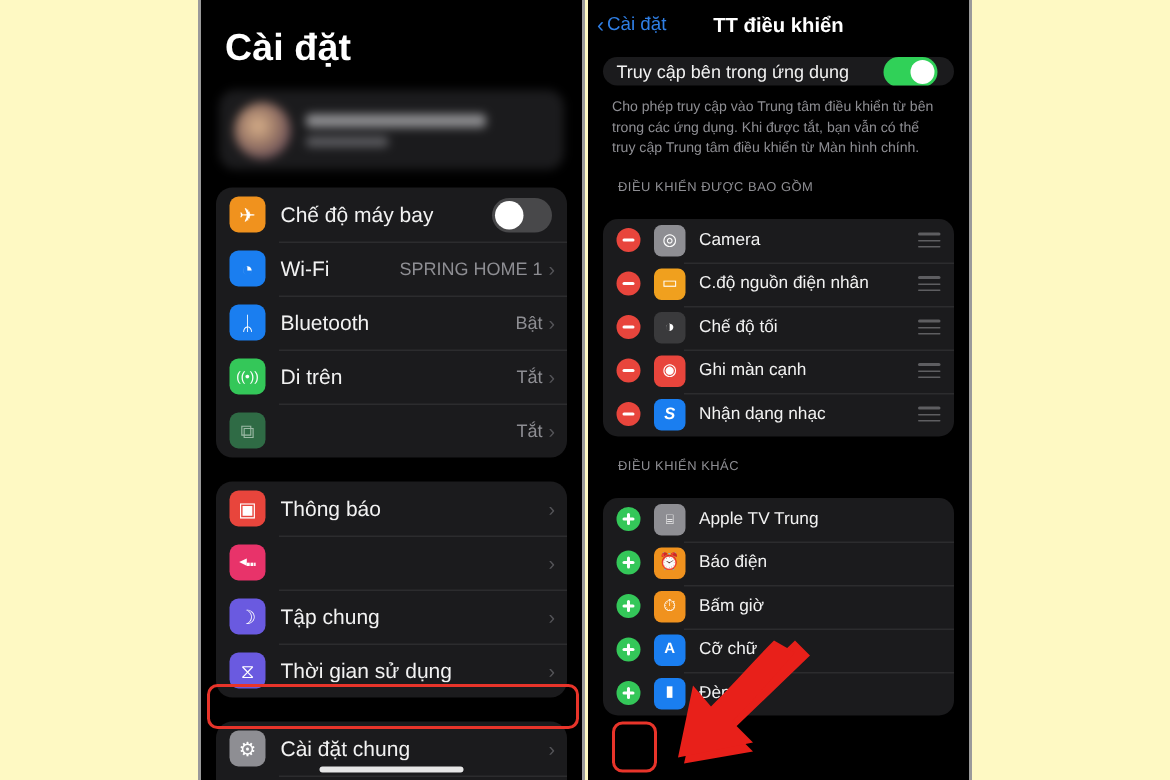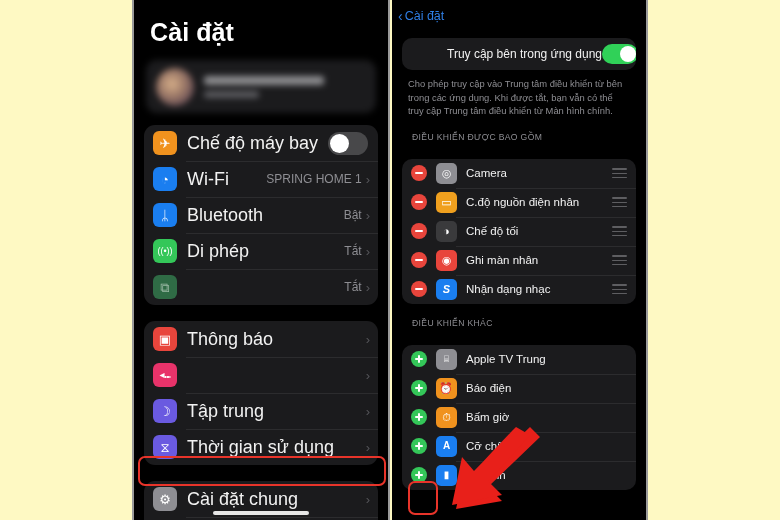--- a/index.html
+++ b/index.html
@@ -54,21 +54,21 @@
   .row + .row::before {
     content: ""; position: absolute; left: 42px; right: 0; top: 0;
     height: 1px; background: #2c2c2e;
   }
   .app-icon {
     width: 24px; height: 24px; border-radius: 6px; flex: none;
     display: flex; align-items: center; justify-content: center;
     color: #fff; font-size: 13px; line-height: 1;
   }
   .row-label {
-    margin-left: 10px; color: #f2f2f2; font-size: 18px;
+    margin-left: 10px; color: #f2f2f2; font-size: 14px;
     white-space: nowrap; overflow: hidden; text-overflow: ellipsis;
   }
   .row-label.dim { color: #6f6f72; }
   .row-right { margin-left: auto; display: flex; align-items: center; padding-right: 8px; }
   .row-value { color: #8e8e93; font-size: 12px; margin-right: 4px; white-space: nowrap; }
   .chev { color: #545458; font-size: 13px; line-height: 1; }
 
   .switch {
     width: 40px; height: 23px; border-radius: 12px;
     background: #48484a; position: relative; margin-right: 2px; flex: none;
@@ -115,21 +115,21 @@
   }
   .rrow {
     display: flex; align-items: center; height: 29px;
     padding: 0 9px; position: relative;
   }
   .rrow + .rrow::before {
     content: ""; position: absolute; left: 54px; right: 0; top: 0;
     height: 1px; background: #2c2c2e;
   }
   .rrow-label { color: #f2f2f2; font-size: 11.5px; margin-left: 9px; white-space: nowrap; }
-  .toggle-row { height: 32px; margin-left: 36px; }
+  .toggle-row { height: 19px; }
   .toggle-row .rrow-label { margin-left: 0; font-size: 12px; }
   .sw-sm { width: 36px; height: 20px; border-radius: 11px; margin-left: auto; }
   .sw-sm .knob { width: 16px; height: 16px; }
   .note {
     color: #8e8e93; font-size: 9.4px; line-height: 1.45;
     padding: 7px 17px 0 16px;
   }
   .sec-head {
     color: #8e8e93; font-size: 8.6px; letter-spacing: .35px;
     padding: 14px 0 5px 20px; text-transform: uppercase;
@@ -193,21 +193,21 @@
       <div class="row">
         <div class="app-icon" style="background:#1a7ef0">ᛦ</div>
         <div class="row-label">Bluetooth</div>
         <div class="row-right">
           <div class="row-value">Bật</div>
           <div class="chev">›</div>
         </div>
       </div>
       <div class="row">
         <div class="app-icon" style="background:#34c759;font-size:9px">((•))</div>
-        <div class="row-label">Di phép</div>
+        <div class="row-label">Di trên</div>
         <div class="row-right">
           <div class="row-value">Tắt</div>
           <div class="chev">›</div>
         </div>
       </div>
       <div class="row">
         <div class="app-icon" style="background:#2f6b45;color:#9ab8a4">⧉</div>
         <div class="row-right">
           <div class="row-value">Tắt</div>
           <div class="chev">›</div>
@@ -224,21 +224,21 @@
           </div>
       </div>
       <div class="row">
         <div class="app-icon" style="background:#e8336a;font-size:10px">◂⑉</div>
         <div class="row-right">
             <div class="chev">›</div>
           </div>
       </div>
       <div class="row">
         <div class="app-icon" style="background:#6a5ae0">☽</div>
-        <div class="row-label">Tập trung</div>
+        <div class="row-label">Tập chung</div>
         <div class="row-right">
             <div class="chev">›</div>
           </div>
       </div>
       <div class="row">
         <div class="app-icon" style="background:#6a5ae0">⧖</div>
         <div class="row-label">Thời gian sử dụng</div>
         <div class="row-right">
             <div class="chev">›</div>
           </div>
@@ -264,20 +264,21 @@
     <div class="home-indicator"></div>
   </div>
 
   <div class="phone phone-right">
 
     <div class="topbar">
       <div class="back">
         <span class="bk-chev">‹</span>
         <span>Cài đặt</span>
       </div>
+      <div class="top-title">TT điều khiển</div>
     </div>
 
 
     <div class="rgroup">
       <div class="rrow toggle-row">
         <div class="rrow-label">Truy cập bên trong ứng dụng</div>
         <div class="switch sw-sm on">
             <div class="knob"></div>
           </div>
       </div>
@@ -313,21 +314,21 @@
         <div class="rrow-label">Chế độ tối</div>
         <div class="grip">
             <i></i>
             <i></i>
             <i></i>
           </div>
       </div>
       <div class="rrow">
         <div class="badge remove"></div>
         <div class="ctl-icon" style="background:#e8453c">◉</div>
-        <div class="rrow-label">Ghi màn nhân</div>
+        <div class="rrow-label">Ghi màn cạnh</div>
         <div class="grip">
             <i></i>
             <i></i>
             <i></i>
           </div>
       </div>
       <div class="rrow">
         <div class="badge remove"></div>
         <div class="ctl-icon" style="background:#1a7ef0;font-style:italic;font-weight:bold">S</div>
         <div class="rrow-label">Nhận dạng nhạc</div>

